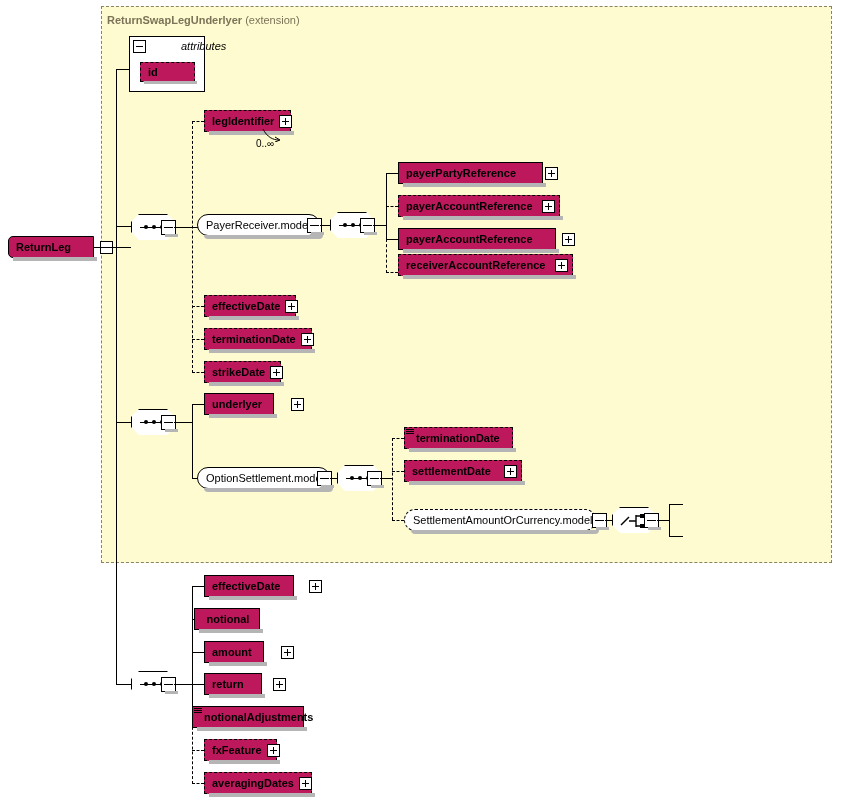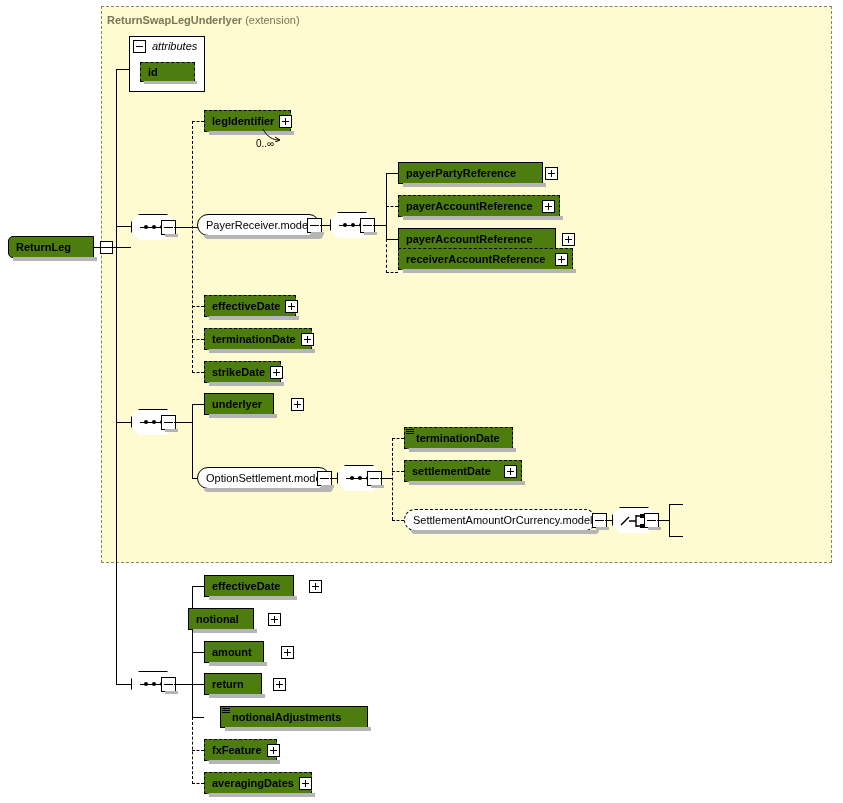--- a/index.html
+++ b/index.html
@@ -30,21 +30,21 @@
   .ln.h{height:1px;}
   .ln.v{width:1px;}
   .dl{position:absolute;}
   .dl.h{height:0;border-top:1px dashed #000;}
   .dl.v{width:0;border-left:1px dashed #000;}
 
   
   .node{
     position:absolute;
     box-sizing:border-box;
-    background:#4d7c0f;
+    background:#be185d;
     height:22px;
     display:flex;
     align-items:center;
     white-space:nowrap;
   }
   .node.req{border:1px solid #000;gap:12px;}
   .node.opt{border:1px dashed #000;}
   .node .lbl{
     font-size:11px;
     font-weight:bold;
@@ -153,21 +153,21 @@
   </div>
 
   <div class="ln h" style="left:94px;top:247px;width:37px;"></div>
 
   <div class="ln v" style="left:116px;top:226px;height:458px;"></div>
   <div class="ln h" style="left:116px;top:226px;width:15px;"></div>
   <div class="ln h" style="left:116px;top:422px;width:15px;"></div>
   <div class="ln h" style="left:116px;top:684px;width:15px;"></div>
 
   <div class="attrbox" style="left:129px;top:36px;width:76px;height:56px;"></div>
-  <div class="attrhdr" style="left:129px;top:36px;width:76px;height:19px;">
+  <div class="attrhdr" style="left:129px;top:36px;width:76px;height:19px;gap:29px;">
     <span class="pm"></span>
     <span class="lbl">attributes</span>
   </div>
   <div class="node opt" style="left:140px;top:62px;width:55px;height:20px;">
     <span class="lbl">id</span>
     <span class="shadow" style="height:3px;right:-3px;left:3px;"></span>
   </div>
 
   <div class="ln h" style="left:116px;top:69px;width:14px;"></div>
   <div class="ln v" style="left:116px;top:69px;height:158px;"></div>
@@ -246,21 +246,21 @@
     <span style="flex:1"></span>
     <span class="pm plus"></span>
     <span class="shadow"></span>
   </div>
   <div class="node req" style="left:398px;top:228px;width:158px;">
     <span class="lbl">payerAccountReference</span>
     <span style="flex:1"></span>
     <span class="pm plus"></span>
     <span class="shadow"></span>
   </div>
-  <div class="node opt" style="left:398px;top:248px;width:175px;">
+  <div class="node opt" style="left:398px;top:254px;width:175px;">
     <span class="lbl">receiverAccountReference</span>
     <span style="flex:1"></span>
     <span class="pm plus"></span>
     <span class="shadow"></span>
   </div>
 
   <div class="node opt" style="left:204px;top:295px;width:92px;">
     <span class="lbl">effectiveDate</span>
     <span style="flex:1"></span>
     <span class="pm plus"></span>
@@ -404,39 +404,39 @@
   <div class="ln h" style="left:192px;top:717px;width:12px;"></div>
   <div class="dl h" style="left:192px;top:750px;width:12px;"></div>
   <div class="dl h" style="left:192px;top:783px;width:12px;"></div>
 
   <div class="node req" style="left:204px;top:575px;width:90px;">
     <span class="lbl">effectiveDate</span>
     <span style="flex:1"></span>
     <span class="pm plus"></span>
     <span class="shadow"></span>
   </div>
-  <div class="node req" style="left:188px;top:608px;width:66px;">
+  <div class="node req" style="left:194px;top:608px;width:66px;flex-direction:column;">
     <span class="lbl">notional</span>
     <span style="flex:1"></span>
     <span class="pm plus"></span>
     <span class="shadow"></span>
   </div>
   <div class="node req" style="left:204px;top:641px;width:60px;">
     <span class="lbl">amount</span>
     <span style="flex:1"></span>
     <span class="pm plus"></span>
     <span class="shadow"></span>
   </div>
   <div class="node req" style="left:204px;top:673px;width:58px;">
     <span class="lbl">return</span>
     <span style="flex:1"></span>
     <span class="pm plus"></span>
     <span class="shadow"></span>
   </div>
-  <div class="node req" style="left:220px;top:706px;width:148px;">
+  <div class="node req" style="left:192px;top:706px;width:112px;">
     <span class="stype">
         <i></i>
         <i></i>
         <i></i>
       </span>
     <span class="lbl" style="padding-left:11px;">notionalAdjustments</span>
     <span class="shadow"></span>
   </div>
   <div class="node opt" style="left:204px;top:739px;width:73px;">
     <span class="lbl">fxFeature</span>

